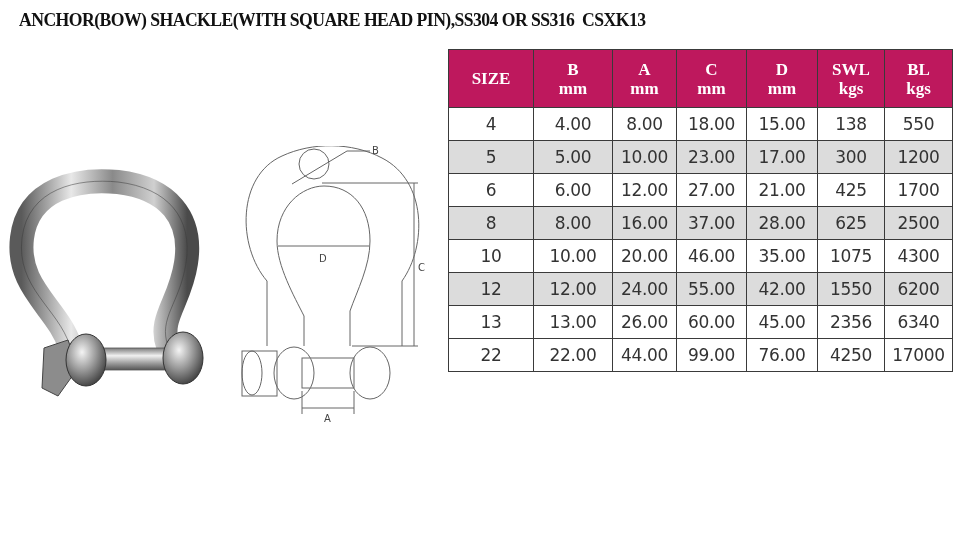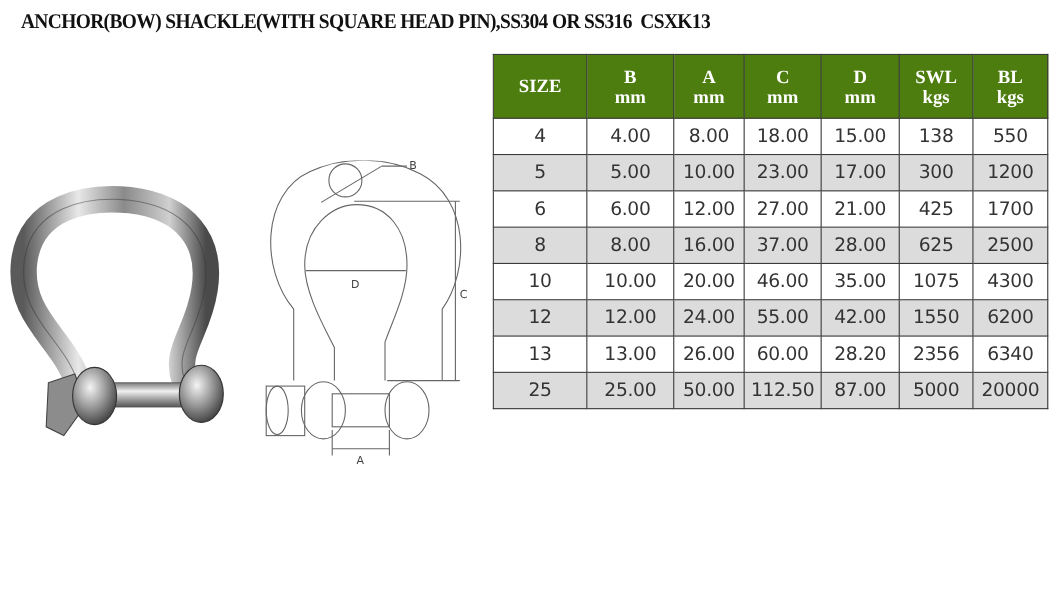--- a/index.html
+++ b/index.html
@@ -13,21 +13,21 @@
     .photo { position: absolute; left: 8px; top: 168px; width: 220px; height: 240px; }
     .drawing { position: absolute; left: 232px; top: 146px; width: 200px; height: 280px; }
     table.spec {
       position: absolute; left: 448px; top: 49px;
       border-collapse: collapse; table-layout: fixed;
     }
     table.spec th, table.spec td {
       border: 1.5px solid #3a3a3a; text-align: center; padding: 0;
     }
     table.spec th {
-      background: #4d7c0f; color: #ffffff;
+      background: #be185d; color: #ffffff;
       font-family: "Liberation Serif", serif; font-weight: bold;
       font-size: 17px; line-height: 19px; height: 57px;
     }
     table.spec th span { display: block; }
     table.spec td {
       height: 32px; font-size: 17px; color: #333;
       font-family: "DejaVu Sans", sans-serif; font-weight: normal;
       letter-spacing: -0.3px;
     }
     table.spec tr.alt td { background: #dcdcdc; }
@@ -187,27 +187,27 @@
         <td>55.00</td>
         <td>42.00</td>
         <td>1550</td>
         <td>6200</td>
       </tr>
       <tr class="plain">
         <td>13</td>
         <td>13.00</td>
         <td>26.00</td>
         <td>60.00</td>
-        <td>28.20</td>
+        <td>45.00</td>
         <td>2356</td>
         <td>6340</td>
       </tr>
-      <tr class="alt">
-        <td>25</td>
-        <td>25.00</td>
-        <td>50.00</td>
-        <td>112.50</td>
-        <td>87.00</td>
-        <td>5000</td>
-        <td>20000</td>
+      <tr class="plain">
+        <td>22</td>
+        <td>22.00</td>
+        <td>44.00</td>
+        <td>99.00</td>
+        <td>76.00</td>
+        <td>4250</td>
+        <td>17000</td>
       </tr>
     </tbody>
 </table>
 
 </body></html>

